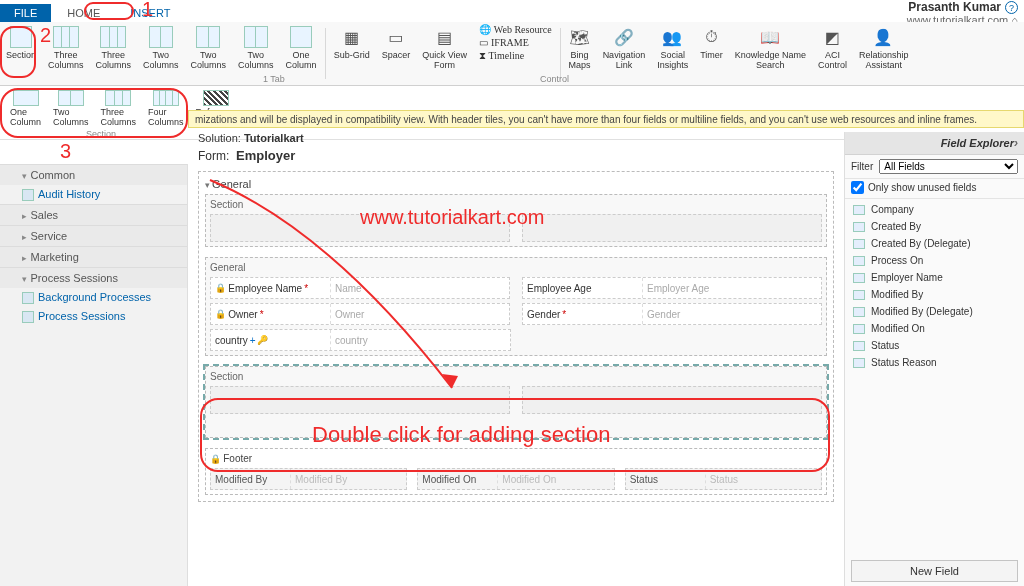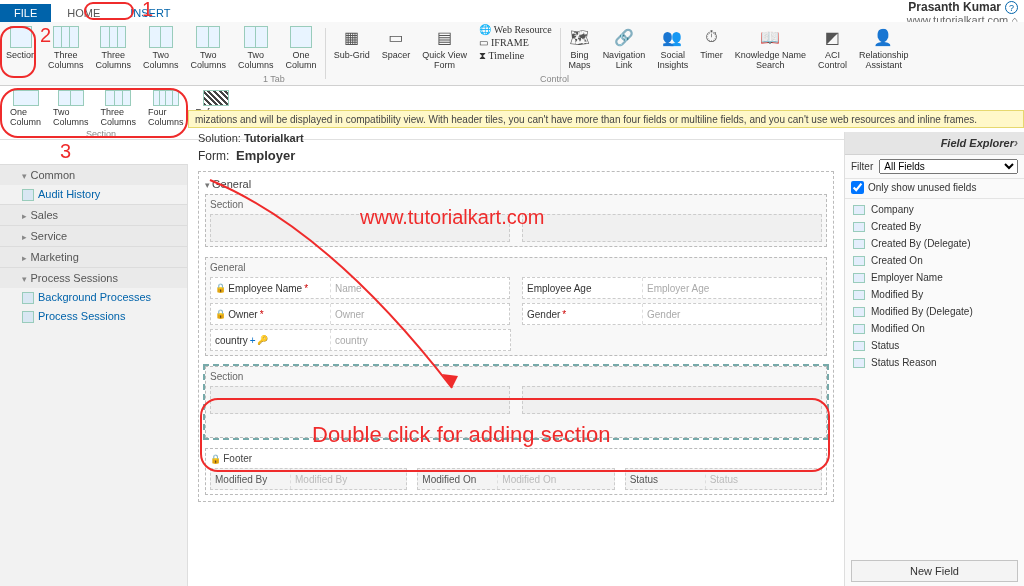--- a/index.html
+++ b/index.html
@@ -408,21 +408,21 @@
       <div class="fe-item">
         <span class="fi"></span>
         <span>Created By</span>
       </div>
       <div class="fe-item">
         <span class="fi"></span>
         <span>Created By (Delegate)</span>
       </div>
       <div class="fe-item">
         <span class="fi"></span>
-        <span>Created On</span>
+        <span>Process On</span>
       </div>
       <div class="fe-item">
         <span class="fi"></span>
         <span>Employer Name</span>
       </div>
       <div class="fe-item">
         <span class="fi"></span>
         <span>Modified By</span>
       </div>
       <div class="fe-item">

